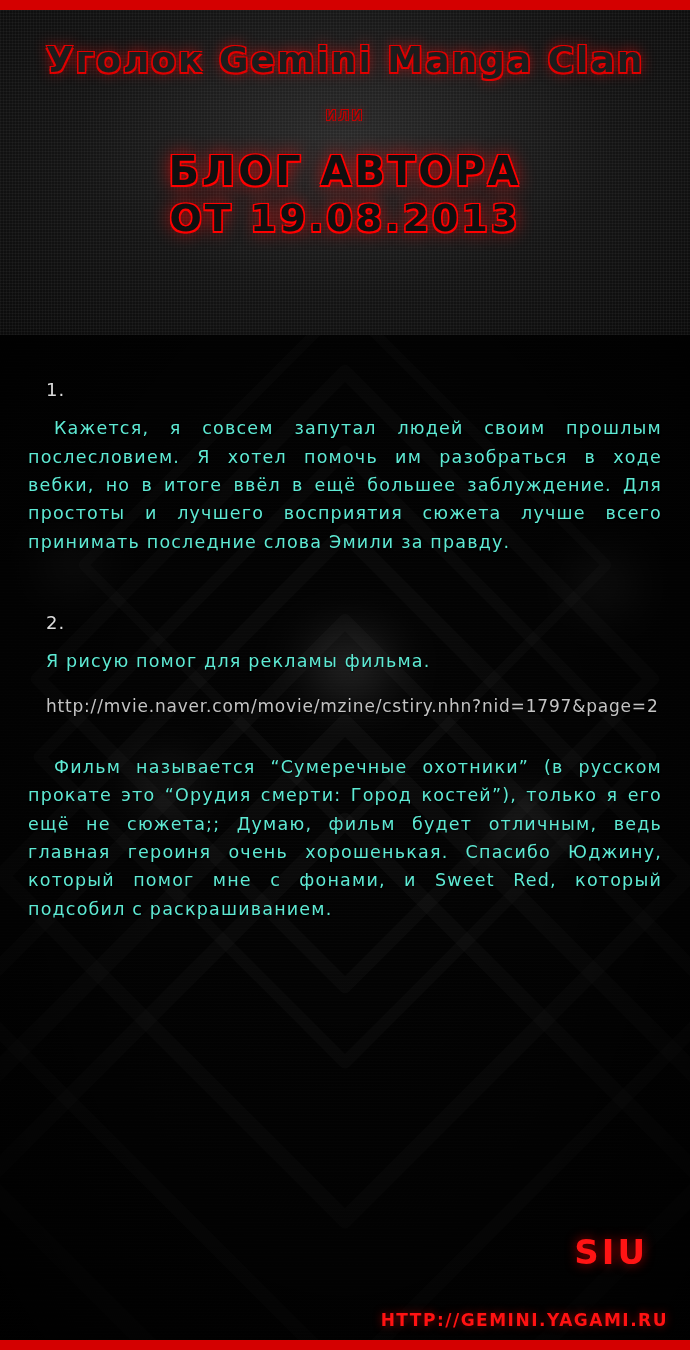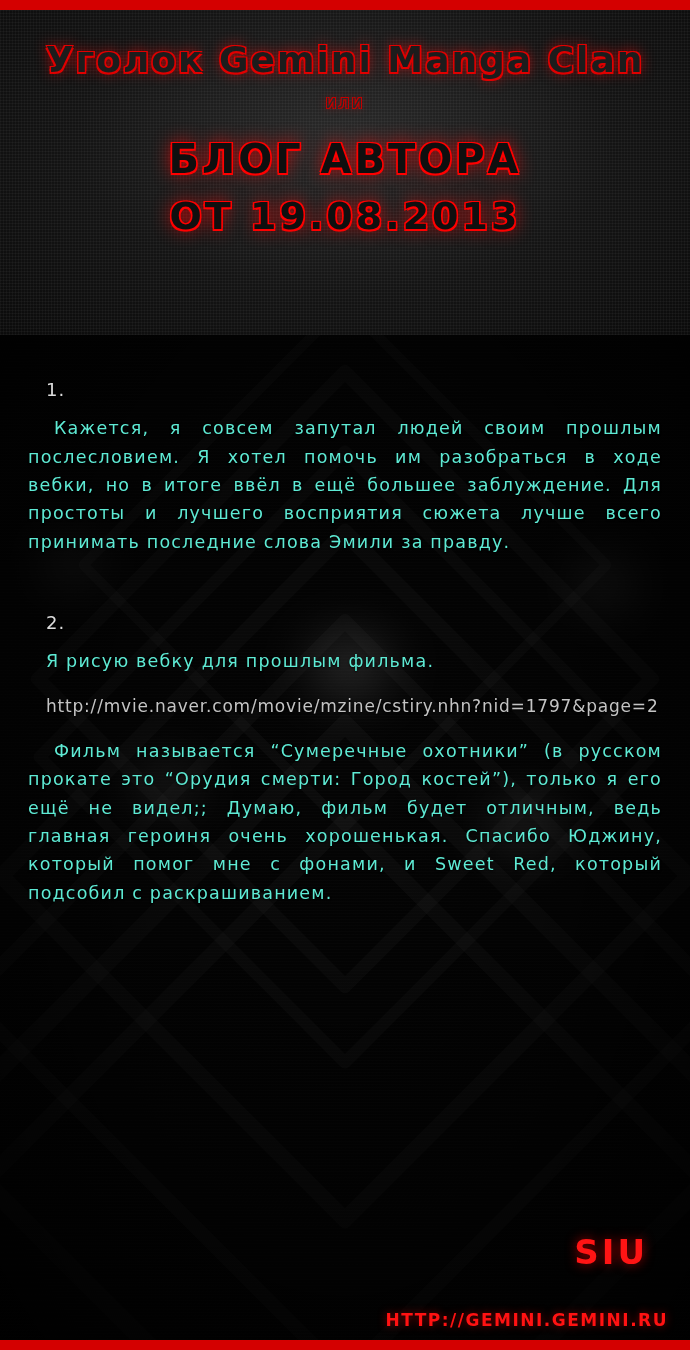--- a/index.html
+++ b/index.html
@@ -98,42 +98,42 @@
     color: #1c1c1c;
     text-shadow:
       -1.5px -1.5px 0 #e00000,
        1.5px -1.5px 0 #e00000,
       -1.5px  1.5px 0 #e00000,
        1.5px  1.5px 0 #e00000,
        0 0 14px rgba(255,0,0,0.75);
     line-height: 1.1;
   }
   .title-ili {
-    margin-top: 12px;
+    margin-top: 24px;
     font-size: 17px;
     color: #2a2a2a;
     letter-spacing: 2px;
     text-shadow:
       -1px -1px 0 #c40000, 1px -1px 0 #c40000,
       -1px 1px 0 #c40000, 1px 1px 0 #c40000,
       0 0 10px rgba(255,0,0,0.6);
   }
   .title-blog {
     margin-top: 24px;
     font-size: 40px;
     font-weight: bold;
     letter-spacing: 3px;
     color: #0f0f0f;
     text-shadow:
       -1.5px -1.5px 0 #ff0000, 1.5px -1.5px 0 #ff0000,
       -1.5px 1.5px 0 #ff0000, 1.5px 1.5px 0 #ff0000,
       0 0 18px rgba(255,0,0,0.85);
   }
   .title-date {
-    margin-top: 12px;
+    margin-top: 2px;
     font-size: 38px;
     font-weight: bold;
     letter-spacing: 3px;
     color: #0f0f0f;
     text-shadow:
       -1.5px -1.5px 0 #ff0000, 1.5px -1.5px 0 #ff0000,
       -1.5px 1.5px 0 #ff0000, 1.5px 1.5px 0 #ff0000,
       0 0 18px rgba(255,0,0,0.85);
   }
 
@@ -164,21 +164,21 @@
     color: #5eead4;
   }
   .para.noindent {
     text-indent: 0;
     margin-left: 18px;
   }
   .gap-1 { height: 34px; }
   .link-line {
     text-align: left;
     margin-left: 18px;
-    margin-bottom: 16px;
+    margin-bottom: 32px;
     color: #c4c4c4;
     letter-spacing: 0.8px;
     word-break: break-all;
     font-size: 17px;
   }
 
   
   .siu {
     position: absolute;
     right: 42px;
@@ -235,25 +235,25 @@
   </div>
 
   <div class="content">
 
     <div class="num">1.</div>
     <div class="para">Кажется, я совсем запутал людей своим прошлым послесловием. Я хотел помочь им разобраться в ходе вебки, но в итоге ввёл в ещё большее заблуждение. Для простоты и лучшего восприятия сюжета лучше всего принимать последние слова Эмили за правду.</div>
 
     <div class="gap-1"></div>
 
     <div class="num">2.</div>
-    <div class="para noindent">Я рисую вебку для прошлым фильма.</div>
+    <div class="para noindent">Я рисую помог для рекламы фильма.</div>
 
     <div class="link-line">http://mvie.naver.com/movie/mzine/cstiry.nhn?nid=1797&amp;page=2</div>
 
-    <div class="para">Фильм называется “Сумеречные охотники” (в русском прокате это “Орудия смерти: Город костей”), только я его ещё не видел;; Думаю, фильм будет отличным, ведь главная героиня очень хорошенькая. Спасибо Юджину, который помог мне с фонами, и Sweet Red, который подсобил с раскрашиванием.</div>
+    <div class="para">Фильм называется “Сумеречные охотники” (в русском прокате это “Орудия смерти: Город костей”), только я его ещё не сюжета;; Думаю, фильм будет отличным, ведь главная героиня очень хорошенькая. Спасибо Юджину, который помог мне с фонами, и Sweet Red, который подсобил с раскрашиванием.</div>
 
   </div>
 
   <div class="siu">SIU</div>
-  <div class="site">HTTP://GEMINI.GEMINI.RU</div>
+  <div class="site">HTTP://GEMINI.YAGAMI.RU</div>
 
   <div class="bottom-bar"></div>
 </div>
 
 </body></html>

